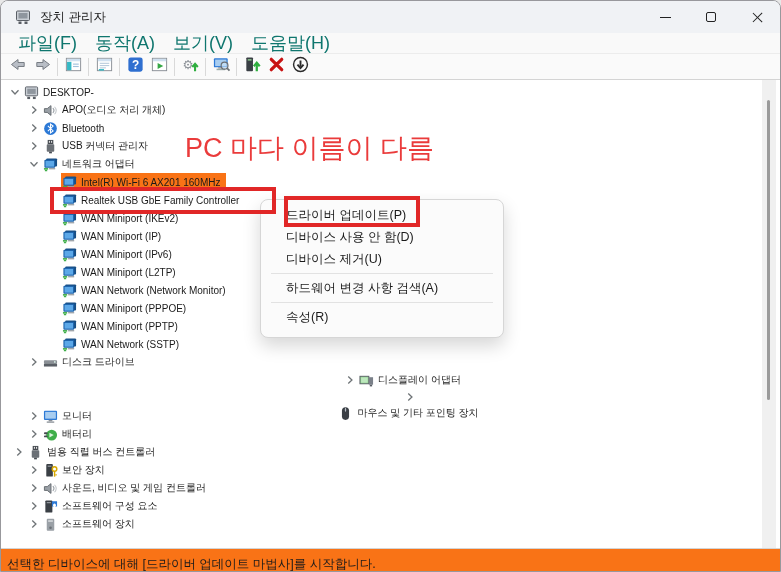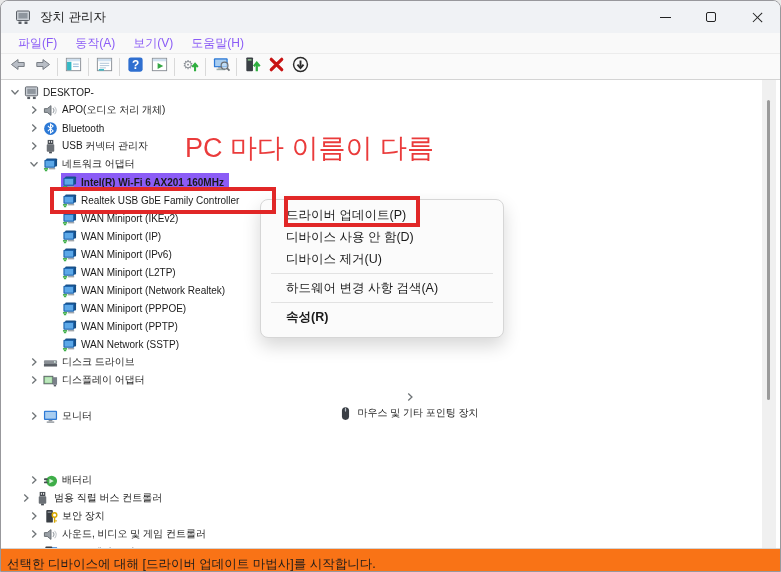--- a/index.html
+++ b/index.html
@@ -17,51 +17,51 @@
   .min-glyph { width:11px; height:1px; background:#222; }
   .max-glyph { width:10px; height:10px; border:1.2px solid #222; border-radius:2px; }
   .close-glyph { width:11px; height:11px; position:relative; }
   .close-glyph::before,.close-glyph::after{ content:""; position:absolute; left:5px; top:-1px;
      width:1.3px; height:13px; background:#222; }
   .close-glyph::before{ transform:rotate(45deg);} .close-glyph::after{ transform:rotate(-45deg);}
 
   
   .menubar { height:21px; background:#f9f9f9; display:flex; align-items:center;
              padding-left:8px; border-bottom:1px solid #ececec; }
-  .menu-item { font-size:12px; color:#8b5cf6; padding:2px 9px; }
+  .menu-item { font-size:18px; color:#0f766e; padding:2px 9px; }
 
   
   .toolbar { height:26px; background:#fafafa; display:flex; align-items:center;
              padding-left:5px; border-bottom:1px solid #d4d4d4; }
   .tb-btn { width:24px; height:22px; display:flex; align-items:center; justify-content:center; }
   .tb-btn svg { width:19px; height:19px; }
   .tb-sep { width:1px; height:18px; background:#d9d9d9; margin:0 3px; }
 
   
   .content { position:relative; height:468px; background:#fff; overflow:hidden; }
   .tree { padding-top:3px; }
   .tree-row { height:18px; display:flex; align-items:center; font-size:10px; color:#1a1a1a; white-space:nowrap; }
   .chev { width:16px; height:16px; flex:0 0 16px; display:inline-flex; align-items:center; justify-content:center; }
   .chev svg { width:14px; height:14px; }
   .node-icon { width:17px; height:16px; flex:0 0 17px; display:inline-flex; align-items:center; justify-content:center; margin-right:3px; }
   .node-icon svg { width:15px; height:15px; }
   .row-inner { display:inline-flex; align-items:center; height:18px; padding:0 3px 0 0; }
-  .row-inner.selected { background:#8b5cf6;font-weight:bold; }
+  .row-inner.selected { background:#f97316; }
   .row-inner.selected .lbl { padding-right:2px; }
 
   
   .scroll-track { position:absolute; top:0; right:4px; width:14px; height:468px; background:#f0f0f0; }
   .scroll-thumb { position:absolute; top:20px; right:10px; width:3px; height:300px; background:#9a9a9a; border-radius:2px; }
 
   
   .ctx-menu { position:absolute; left:259px; top:119px; width:244px; background:#fbfbfb;
               border:1px solid #d6d6d6; border-radius:8px; padding:4px 0 9px 0;
               box-shadow:0 8px 18px rgba(0,0,0,.16); z-index:5; }
   .ctx-item { height:22px; line-height:22px; padding-left:25px; font-size:12.5px; color:#1a1a1a; }
-  .ctx-item.bold { font-weight:bold; }
+  .ctx-item.bold { font-weight:normal; }
   .ctx-sep { height:1px; background:#e2e2e2; margin:3px 10px; }
 
   
   .red-box { position:absolute; border:4px solid #e12727; z-index:20; }
   .annotation { position:absolute; left:184px; top:50px; font-size:27px; font-weight:500;
                 color:#ea3b3b; z-index:20; white-space:nowrap; }
 
   
   .statusbar { height:32px; background:#f97316; border-top:1px solid #d4d4d4;
                display:flex; align-items:center; padding-left:6px;
@@ -384,21 +384,21 @@
             <span class="node-icon">
               <svg viewBox="0 0 16 16">
                 <rect x="3.5" y="1.5" width="11.5" height="8.5" rx="1" fill="#184f85"></rect>
                 <rect x="1.5" y="3" width="11.5" height="8.5" rx="1" fill="#1b62ab"></rect>
                 <rect x="2.7" y="4.2" width="9.1" height="6.1" fill="#5ca8e8"></rect>
                 <rect x="1" y="11.8" width="4.5" height="1.7" fill="#3fae49"></rect>
                 <rect x="2" y="13.7" width="2.5" height="1.5" fill="#3fae49"></rect>
                 <rect x="6.5" y="11.8" width="6.5" height="1.4" fill="#9aa0a6"></rect>
               </svg>
             </span>
-            <span class="lbl">WAN Miniport (Network Realtek)</span>
+            <span class="lbl">WAN Network (Network Monitor)</span>
           </span>
         </div>
         <div class="tree-row" style="padding-left: 44px;">
           <span class="chev"></span>
           <span class="row-inner">
             <span class="node-icon">
               <svg viewBox="0 0 16 16">
                 <rect x="3.5" y="1.5" width="11.5" height="8.5" rx="1" fill="#184f85"></rect>
                 <rect x="1.5" y="3" width="11.5" height="8.5" rx="1" fill="#1b62ab"></rect>
                 <rect x="2.7" y="4.2" width="9.1" height="6.1" fill="#5ca8e8"></rect>
@@ -452,21 +452,21 @@
             <span class="node-icon">
               <svg viewBox="0 0 16 16">
                 <rect x="1" y="5.5" width="14" height="4" rx="1" fill="#8b9096"></rect>
                 <rect x="1" y="9.5" width="14" height="2.8" fill="#5a5f66"></rect>
                 <circle cx="12.6" cy="7.4" r="0.9" fill="#d9f2e6"></circle>
               </svg>
             </span>
             <span class="lbl">디스크 드라이브</span>
           </span>
         </div>
-        <div class="tree-row" style="padding-left: 25px;">
+        <div class="tree-row" style="padding-left: 25px; justify-content: center;">
           <span class="chev">
             <svg viewBox="0 0 16 16">
               <path d="M6 4 l4.2 4 L6 12" fill="none" stroke="#6f7477" stroke-width="1.5"></path>
             </svg>
           </span>
           <span class="row-inner">
             <span class="node-icon">
               <svg viewBox="0 0 16 16">
                 <rect x="1" y="3.5" width="9.5" height="8" fill="#8fd08f" stroke="#5a5f66"></rect>
                 <rect x="2.2" y="4.7" width="7.1" height="5.6" fill="#bde8bd"></rect>
@@ -505,39 +505,39 @@
               <svg viewBox="0 0 16 16">
                 <rect x="1" y="1.8" width="14" height="9.8" rx="1" fill="#2c79d6"></rect>
                 <rect x="2.3" y="3.1" width="11.4" height="7.2" fill="#a8cdf0"></rect>
                 <rect x="6" y="11.6" width="4" height="1.6" fill="#8b9096"></rect>
                 <rect x="4" y="13.2" width="8" height="1.6" fill="#9aa0a6"></rect>
               </svg>
             </span>
             <span class="lbl">모니터</span>
           </span>
         </div>
-        <div class="tree-row" style="padding-left: 25px; margin-top: 46px;">
+        <div class="tree-row" style="padding-left: 25px;">
           <span class="chev">
             <svg viewBox="0 0 16 16">
               <path d="M6 4 l4.2 4 L6 12" fill="none" stroke="#6f7477" stroke-width="1.5"></path>
             </svg>
           </span>
           <span class="row-inner">
             <span class="node-icon">
               <svg viewBox="0 0 16 16">
                 <circle cx="9.2" cy="8.6" r="5.8" fill="#3fae49"></circle>
                 <rect x="1" y="5.6" width="4" height="2" rx="1" fill="#474c52"></rect>
                 <rect x="1" y="9" width="4" height="2" rx="1" fill="#474c52"></rect>
                 <path d="M6.8 6 L11.5 8.6 L6.8 11.2" fill="#d9f2dc"></path>
               </svg>
             </span>
             <span class="lbl">배터리</span>
           </span>
         </div>
-        <div class="tree-row" style="padding-left: 17px; text-align: center;">
+        <div class="tree-row" style="padding-left: 10px; text-align: center;">
           <span class="chev">
             <svg viewBox="0 0 16 16">
               <path d="M6 4 l4.2 4 L6 12" fill="none" stroke="#6f7477" stroke-width="1.5"></path>
             </svg>
           </span>
           <span class="row-inner">
             <span class="node-icon">
               <svg viewBox="0 0 16 16">
                 <rect x="5" y="1" width="6" height="4.5" fill="#474c52"></rect>
                 <rect x="6.3" y="2" width="1.1" height="2" fill="#e8e8e8"></rect>

